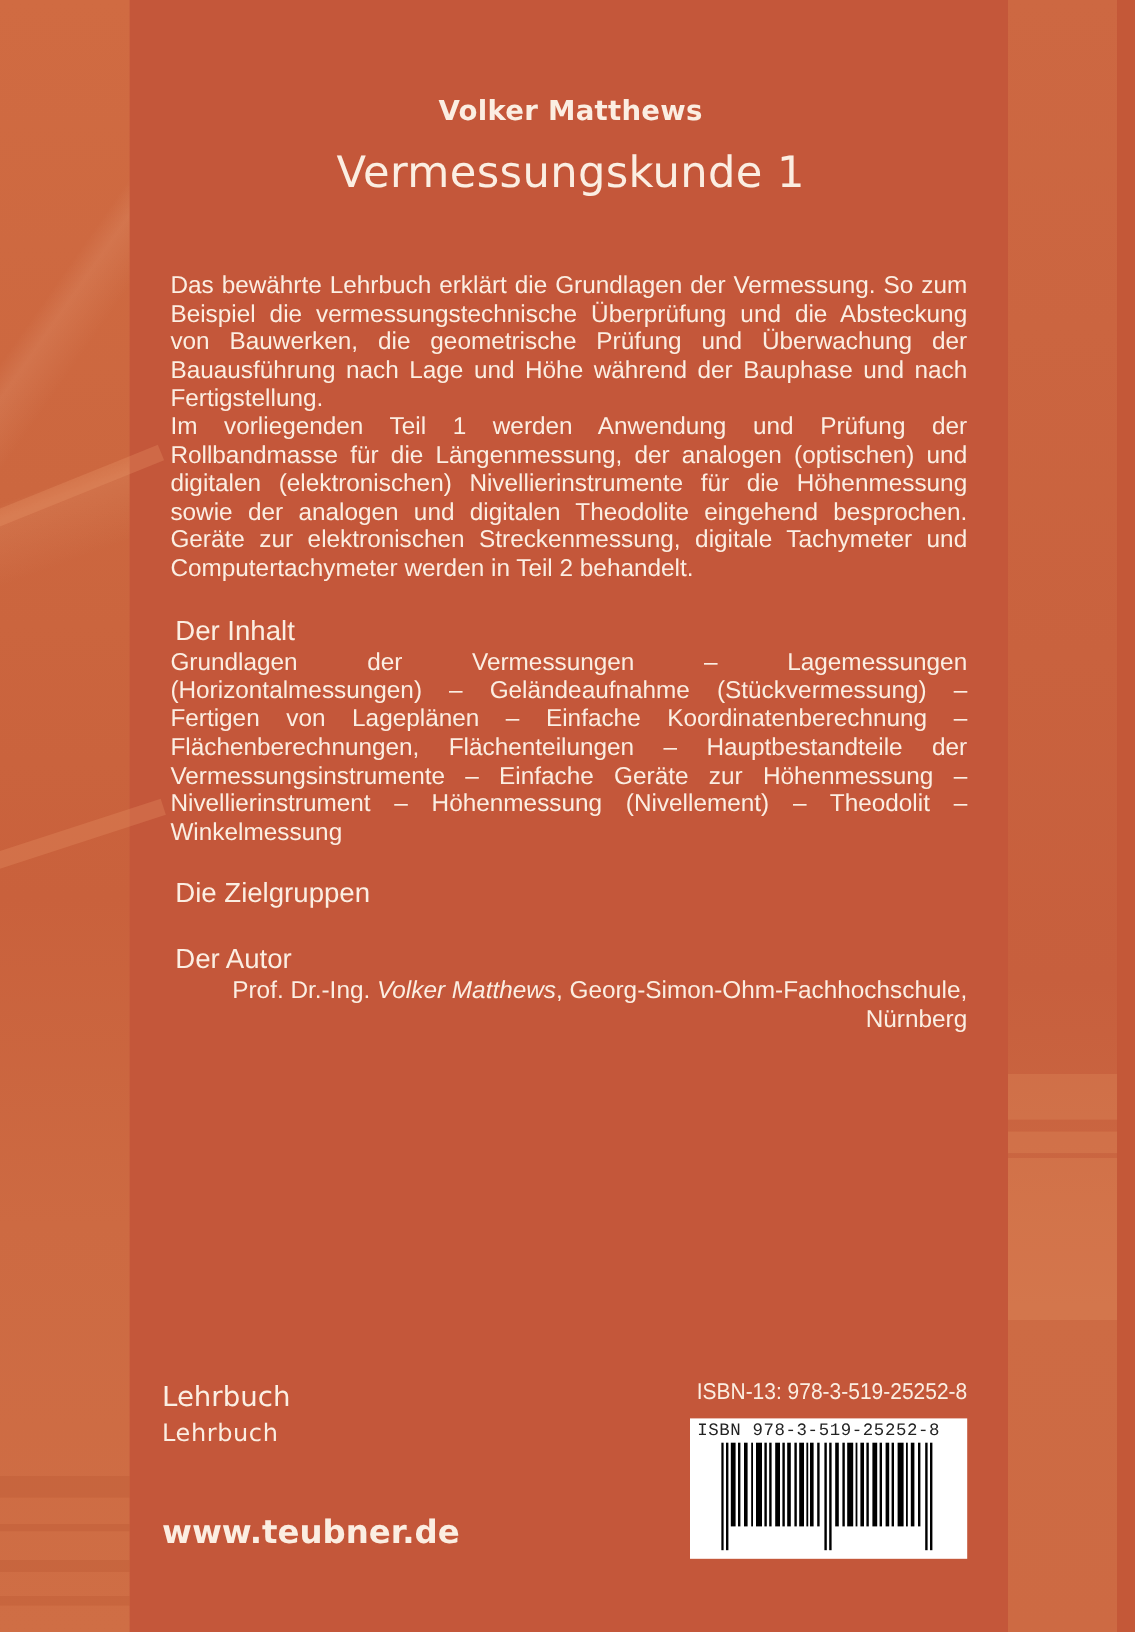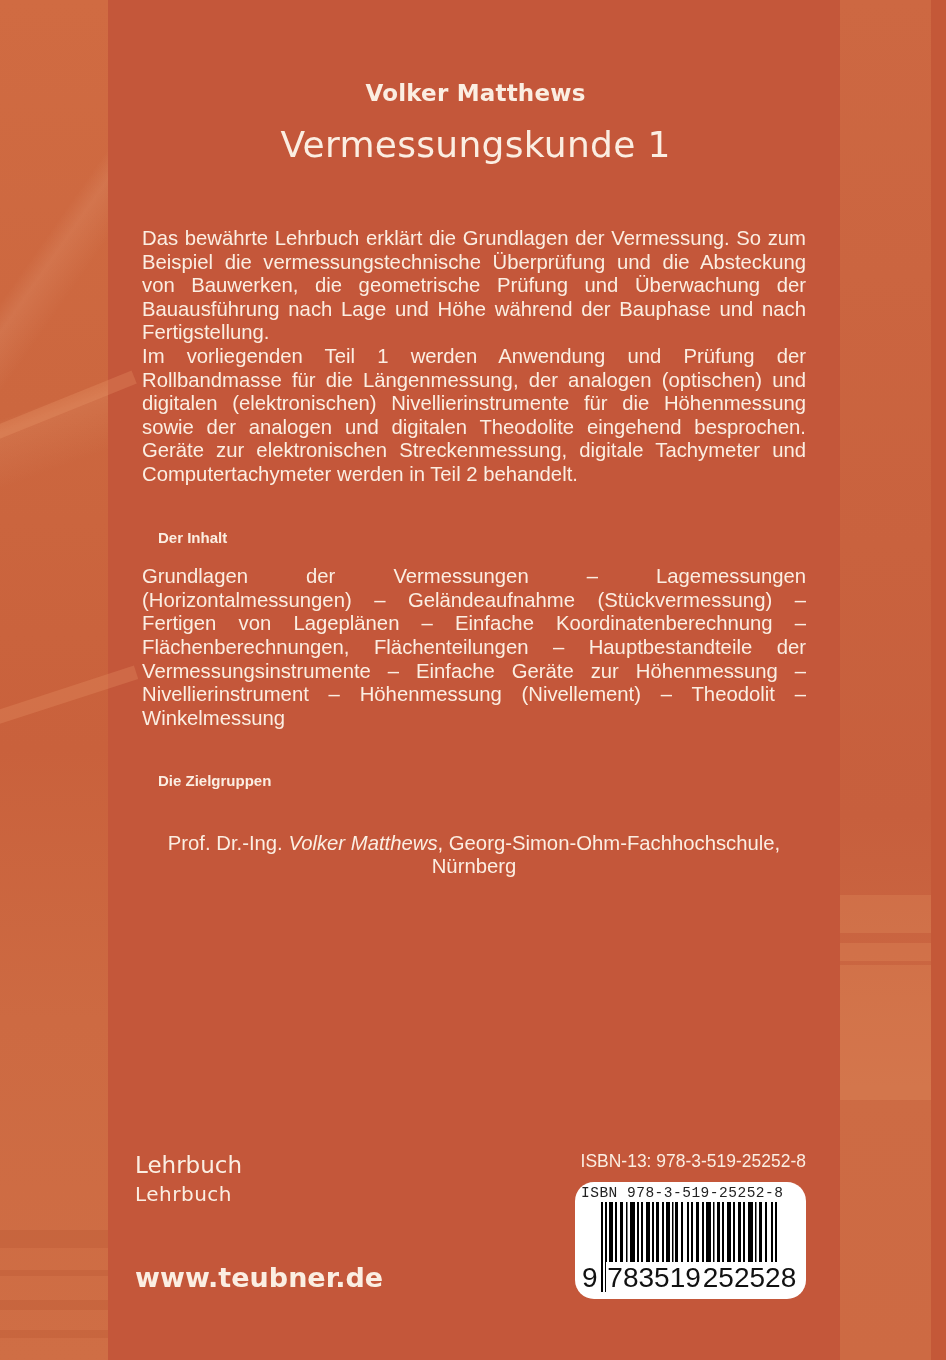--- a/index.html
+++ b/index.html
@@ -42,39 +42,39 @@
     position: absolute; left: 0; width: 946px; top: 124px; text-align: center;
     font-weight: normal; font-size: 36px; letter-spacing: 0.3px; padding-left: 5px; box-sizing: border-box;
   }
   .content {
     position: absolute; left: 142px; top: 227px; width: 664px;
     font-family: "Liberation Sans", sans-serif;
     font-size: 20.3px; line-height: 23.6px;
   }
   .content p { margin: 0; text-align: justify; }
   .content .gap { height: 23px; }
-  .content h3 { margin: 16px; font-size: 15px; font-weight: bold; line-height: 23.6px; }
+  .content h3 { margin: 4px; font-size: 23px; font-weight: normal; line-height: 23.6px; }
   .content em { font-style: italic; }
 
   .series {
     position: absolute; left: 135px; top: 1150px; font-family: "DejaVu Sans", sans-serif;
   }
   .series .s1 { font-weight: normal; font-size: 23px; line-height: 30px; }
   .series .s2 { font-size: 20px; line-height: 28px; letter-spacing: 0.5px; }
   .url {
     position: absolute; left: 135px; top: 1262px; font-weight: bold; font-size: 27px;
   }
 
   .isbn-label {
     position: absolute; left: 560px; top: 1150px; width: 246px; text-align: right;
     font-family: "Liberation Sans", sans-serif; font-size: 19px; transform: scaleX(0.92); transform-origin: right;
   }
   .barcode-box {
     position: absolute; left: 575px; top: 1182px; width: 231px; height: 117px;
-    background: #ffffff; color: #111; border-radius: 19px;
+    background: #ffffff; color: #111;
   }
   .barcode-box .top-text {
     position: absolute; left: 6px; top: 3px; font-family: "Liberation Mono", monospace;
     font-size: 14.5px; letter-spacing: 0.5px; color: #222;
   }
   .barcode-box .bars {
     position: absolute; left: 26px; top: 20px; width: 180px; height: 90px;
   }
   .barcode-box .digits {
     position: absolute; left: 6px; top: 80px; font-family: "Liberation Sans", sans-serif;
@@ -105,21 +105,22 @@
 
 <div class="content">
   <p>Das bewährte Lehrbuch erklärt die Grundlagen der Vermessung. So zum Beispiel die vermessungstechnische Überprüfung und die Absteckung von Bauwerken, die geometrische Prüfung und Überwachung der Bauausführung nach Lage und Höhe während der Bauphase und nach Fertigstellung.</p>
   <p>Im vorliegenden Teil 1 werden Anwendung und Prüfung der Rollbandmasse für die Längenmessung, der analogen (optischen) und digitalen (elektronischen) Nivellierinstrumente für die Höhenmessung sowie der analogen und digitalen Theodolite eingehend besprochen. Geräte zur elektronischen Streckenmessung, digitale Tachymeter und Computertachymeter werden in Teil 2 behandelt.</p>
   <div class="gap"></div>
   <h3>Der Inhalt</h3>
   <p>Grundlagen der Vermessungen – Lagemessungen (Horizontalmessungen) – Geländeaufnahme (Stückvermessung) – Fertigen von Lageplänen – Einfache Koordinatenberechnung – Flächenberechnungen, Flächenteilungen – Hauptbestandteile der Vermessungsinstrumente – Einfache Geräte zur Höhenmessung – Nivellierinstrument – Höhenmessung (Nivellement) – Theodolit – Winkelmessung</p>
   <div class="gap"></div>
   <h3>Die Zielgruppen</h3>
   <div class="gap"></div>
-  <p style="text-align:center;"><span>Prof. Dr.-Ing. </span><em>Volker Matthews</em><span>, Georg-Simon-Ohm-Fachhochschule, Nürnberg</span></p>
+  <h3>Der Autor</h3>
+  <p style="text-align:right;"><span>Prof. Dr.-Ing. </span><em>Volker Matthews</em><span>, Georg-Simon-Ohm-Fachhochschule, Nürnberg</span></p>
 </div>
 
 <div class="series">
   <div class="s1">Lehrbuch</div>
   <div class="s2">Lehrbuch</div>
 </div>
 <div class="url">www.teubner.de</div>
 
 <div class="isbn-label">ISBN-13: 978-3-519-25252-8</div>
 <div class="barcode-box">
@@ -156,14 +157,13 @@
       <rect x="137" y="0" width="3" height="70"></rect>
         <rect x="142" y="0" width="2" height="70"></rect>
       <rect x="147" y="0" width="5" height="70"></rect>
         <rect x="154" y="0" width="1.5" height="70"></rect>
       <rect x="158" y="0" width="3" height="70"></rect>
         <rect x="164" y="0" width="2" height="70"></rect>
       <rect x="170" y="0" width="2" height="90"></rect>
         <rect x="174" y="0" width="2" height="90"></rect>
     </g>
   </svg>
-  <div class="digits"><span>9</span> <span>783519</span><span>252528</span></div>
 </div>
 
 </body></html>

